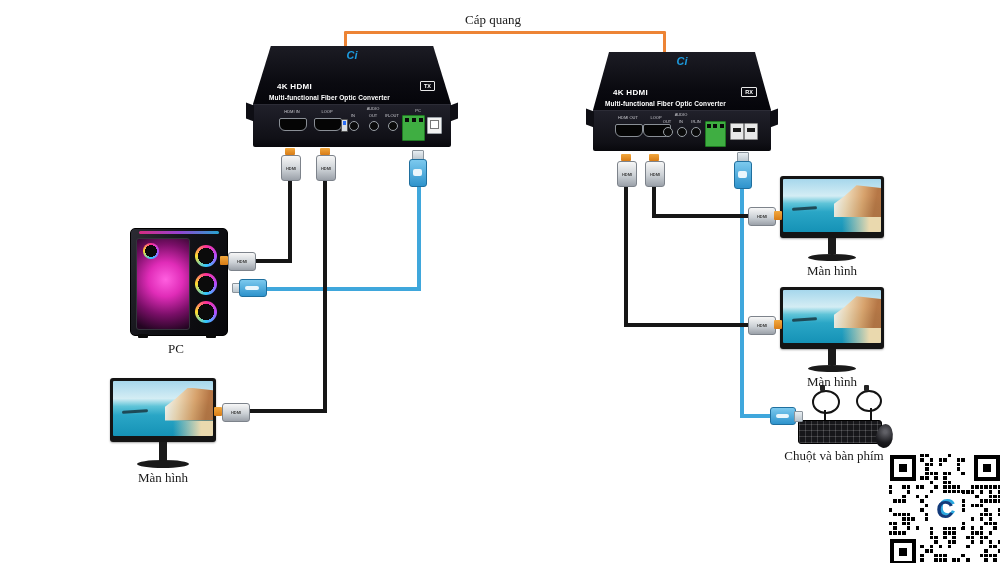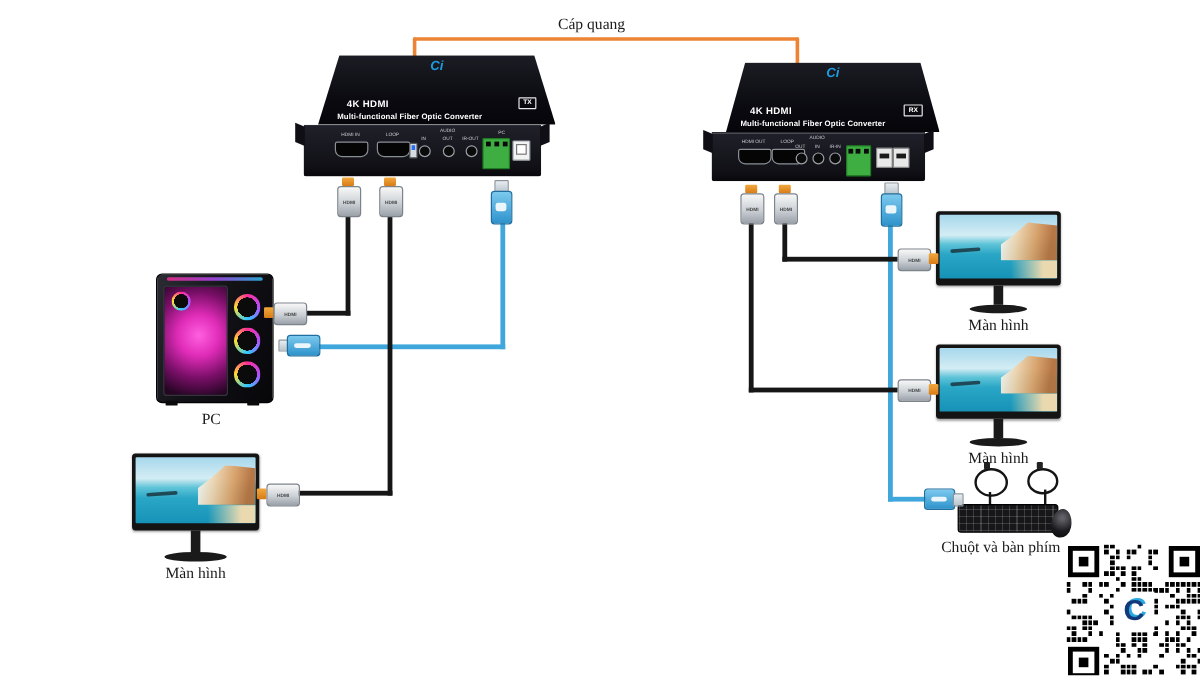--- a/index.html
+++ b/index.html
@@ -17,21 +17,21 @@
   .plug .body span{font:bold 4px "Liberation Sans",sans-serif;color:#444;}
   .plug .tip{position:absolute;background:linear-gradient(180deg,#f2a83e,#d87c16);border-radius:1px;}
   
   .uplug{position:absolute;z-index:6;}
   .uplug .ubody{position:absolute;background:linear-gradient(180deg,#7cc9ee,#2e93cc);
     border:1px solid #1f6f9e;border-radius:3px;}
   .uplug .ubody i{position:absolute;left:20%;top:35%;width:55%;height:26%;background:#eaf6fc;border-radius:2px;}
   .uplug .utip{position:absolute;background:linear-gradient(180deg,#e8eef2,#b9c4cc);border:1px solid #8b949c;border-radius:1px;}
   
   .device{position:absolute;z-index:5;font-family:"Liberation Sans",sans-serif;}
-  .dev-top{position:absolute;left:12px;top:0;width:100%;background:linear-gradient(180deg,#1c1c24,#0a0a10 65%,#05050a);
+  .dev-top{position:absolute;left:0;top:0;width:100%;background:linear-gradient(180deg,#1c1c24,#0a0a10 65%,#05050a);
     clip-path:polygon(9% 0,91% 0,100% 100%,0 100%);}
   .dev-front{position:absolute;left:0;width:100%;background:linear-gradient(180deg,#20202a,#101016 80%,#08080c);
     border-top:1px solid #2c2c36;border-radius:0 0 2px 2px;}
   .flange{position:absolute;width:8px;height:16px;background:#0e0e14;z-index:4;}
   .logo{position:absolute;left:50%;transform:translateX(-50%);top:4px;color:#1c9ce0;
     font:bold italic 11px "Liberation Sans",sans-serif;text-align:center;line-height:10px;}
   .logo .bar{width:14px;height:2px;background:#1c9ce0;opacity:.85;margin:1px auto 0;border-radius:1px;}
   .dev-title{position:absolute;color:#fff;font:bold 8px "Liberation Sans",sans-serif;letter-spacing:.3px;}
   .dev-badge{position:absolute;color:#fff;border:1px solid #e8e8e8;font:bold 5.5px "Liberation Sans",sans-serif;
     padding:1px 3px;border-radius:1px;}

